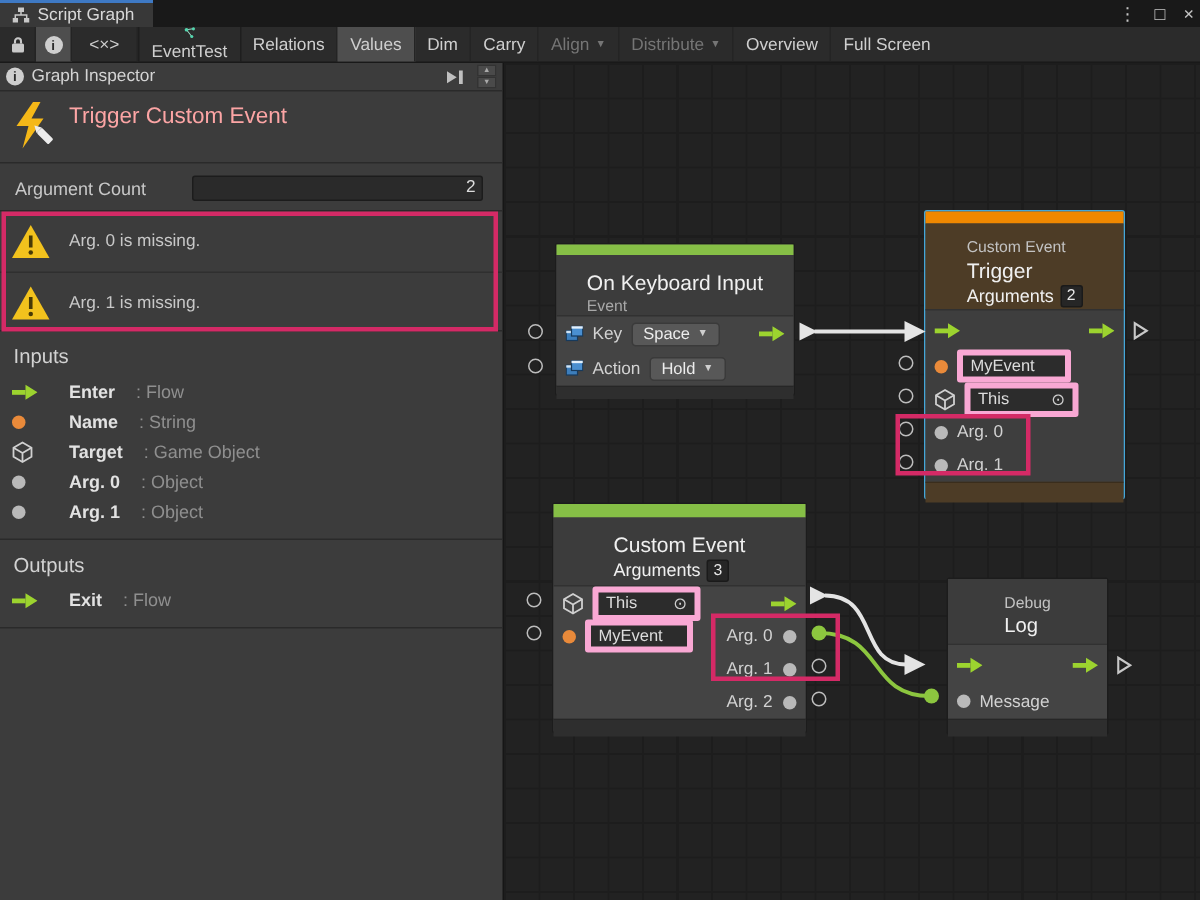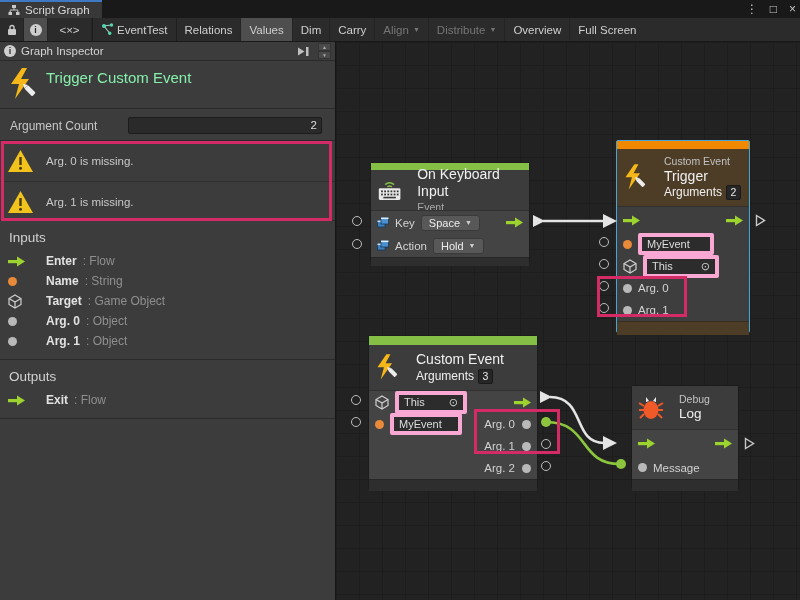--- a/index.html
+++ b/index.html
@@ -27,51 +27,51 @@
 
   
   .inspector{position:absolute;left:0;top:42px;width:336px;height:558px;background:#3c3c3c;border-right:1px solid #161616;}
   .insp-head{height:19px;display:flex;align-items:center;gap:5px;padding:0 4px;border-bottom:1px solid #2a2a2a;font-size:11.5px;color:#d4d4d4;}
   .info-dot{width:12px;height:12px;border-radius:50%;background:#cfcfcf;color:#2b2b2b;font-size:9px;font-weight:bold;display:flex;align-items:center;justify-content:center;}
   .insp-head .sp{flex:1;}
   .stepper{display:flex;flex-direction:column;margin-left:3px;}
   .stepper div{width:13px;height:8px;background:#4a4a4a;color:#aaa;font-size:5px;display:flex;align-items:center;justify-content:center;border:1px solid #333;}
   .titleblock{position:relative;height:48px;border-bottom:1px solid #2a2a2a;}
   .titleblock .bigicon{position:absolute;left:8px;top:6px;}
-  .titleblock .ttl{position:absolute;left:46px;top:8px;font-size:15px;color:#86efac;}
+  .titleblock .ttl{position:absolute;left:46px;top:8px;font-size:15px;color:#fca5a5;}
   .argrow{position:relative;height:32px;border-bottom:1px solid #2a2a2a;text-align:right;}
   .argrow .lbl{position:absolute;left:10px;top:10px;font-size:12px;color:#c8c8c8;}
   .argrow .field{position:absolute;left:128px;top:8px;width:194px;height:17px;background:#2a2a2a;border:1px solid #1c1c1c;border-radius:2px;color:#dcdcdc;font-size:11.5px;padding:1px 4px;}
   .warnblock{position:relative;height:80px;border-bottom:1px solid #2a2a2a;}
   .warnrow{position:relative;height:40px;display:flex;align-items:center;gap:12px;padding-left:7px;font-size:11.5px;color:#c8c8c8;}
   .warnrow+.warnrow{border-top:1px solid #2f2f2f;}
   .pinkrect{position:absolute;border:3px solid #d42a66;pointer-events:none;z-index:40;}
   .sechead{font-size:13.5px;color:#d2d2d2;padding:9px 0 4px 9px;}
   .portlist{padding-top:2px;}
   .portrow{height:20px;display:flex;align-items:center;padding-left:8px;font-size:12px;}
   .portrow .picon{width:18px;display:flex;justify-content:flex-start;align-items:center;}
-  .portrow b{color:#e2e2e2;font-weight:bold;margin-right:6px;padding-left:20px;}
+  .portrow b{color:#e2e2e2;font-weight:bold;margin-right:14px;padding-left:20px;}
   .portrow .ptype{color:#8f8f8f;}
   .dot{width:9px;height:9px;border-radius:50%;display:inline-block;}
   .dot.orange{background:#e98a3a;}
   .dot.gray{background:#b9b9b9;}
   .hr{height:1px;background:#2a2a2a;margin-top:8px;}
 
   
   .canvas{position:absolute;left:336px;top:42px;width:464px;height:558px;background-color:#222222;
     background-image:
       linear-gradient(#1d1d1d 1px,transparent 1px),
       linear-gradient(90deg,#1d1d1d 1px,transparent 1px),
       linear-gradient(#171717 1px,transparent 1px),
       linear-gradient(90deg,#171717 1px,transparent 1px);
     background-size:23px 23px,23px 23px,115px 115px,115px 115px;}
   .node{position:absolute;border:1px solid #1c1c1c;border-radius:2px;background:#424242;}
   .node.selected{border:1px solid #44a7d9;}
   .colorbar{width:100%;}
-  .nhead{position:relative;display:flex;align-items:center;gap:15px;padding:4px 6px;background:#3c3c3c;}
+  .nhead{position:relative;display:flex;align-items:center;gap:6px;padding:4px 6px;background:#3c3c3c;flex-direction:column;}
   .nhead .ntxt{line-height:1.25;}
   .nhead .cap{font-size:10.5px;color:#c2c2c2;}
   .nhead .nm{font-size:14px;color:#f0f0f0;}
   .nhead .sub{font-size:10.5px;color:#a8a8a8;}
   .chip{display:inline-flex;align-items:center;justify-content:center;min-width:15px;height:15px;background:#262626;border:1px solid #1a1a1a;border-radius:2px;color:#e8e8e8;font-size:10.5px;padding:0 2px;margin-left:4px;vertical-align:middle;}
   .nbody{position:relative;border-top:1px solid #313131;}
   .nrow{position:relative;display:flex;align-items:center;gap:6px;padding:0 6px;font-size:11.5px;color:#d2d2d2;}
   .nfoot{border-top:1px solid #262626;background:#2e2e2e;}
   .brown{background:#4d3c26 !important;}
   .nfield{background:#2c2c2c;border:4px solid #f9a8d4;border-radius:2px;color:#dddddd;font-size:11px;padding:1px 5px;display:flex;align-items:center;}
@@ -115,21 +115,21 @@
         <path d="M3 5 V3.5 A2 2 0 0 1 7 3.5 V5" stroke="#c9c9c9" stroke-width="1.4" fill="none"></path>
       </svg>
     </div>
     <div class="tbtn icon active">
       <div class="info-dot">i</div>
     </div>
     <div class="tbtn" style="width:44px;">
       <span>&lt;×&gt;</span>
     </div>
     <div class="tsep"></div>
-    <div class="tbtn" style="border-right:none;gap:3px;">
+    <div class="tbtn" style="border-right:none;gap:3px;flex-direction:column;">
       <svg width="13" height="13" viewBox="0 0 13 13">
         <path d="M3 3 L10 2 M3 3 L8.5 10" stroke="#9adbc6" stroke-width="1.1"></path>
         <circle cx="3" cy="3" r="2" fill="#53d6ae"></circle>
         <circle cx="10.5" cy="2" r="1.7" fill="#53d6ae"></circle>
         <circle cx="8.7" cy="10.3" r="1.7" fill="#53d6ae"></circle>
       </svg>
       <span>EventTest</span>
     </div>
     <div class="tsep"></div>
     <div class="tbtn">

